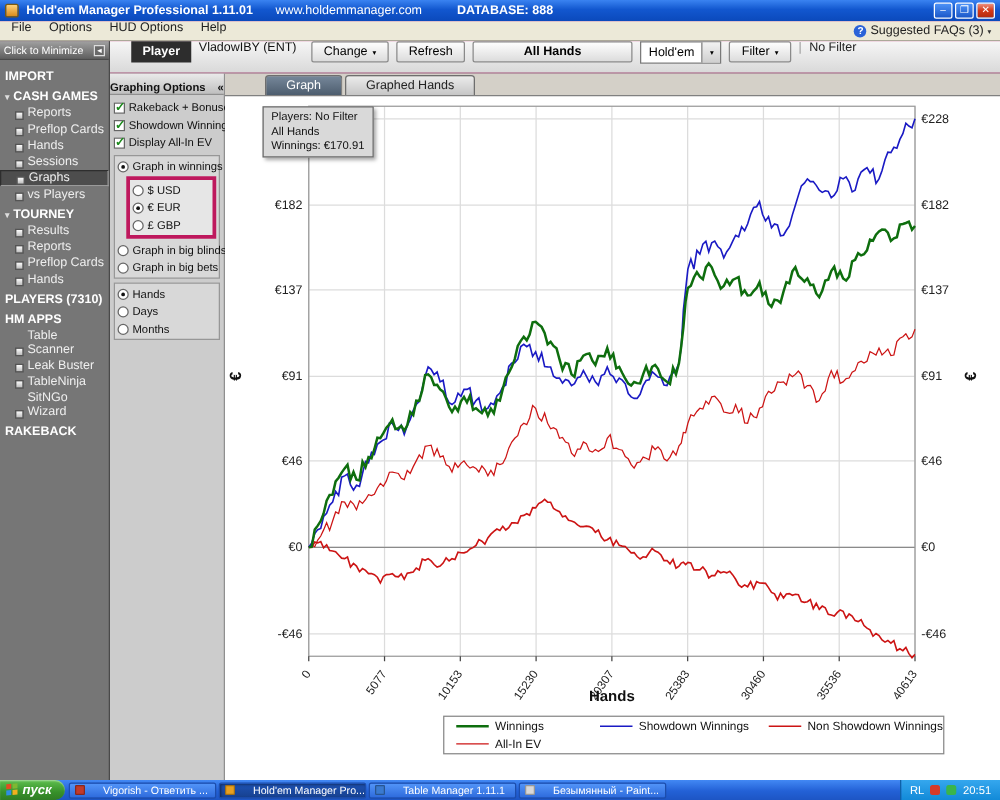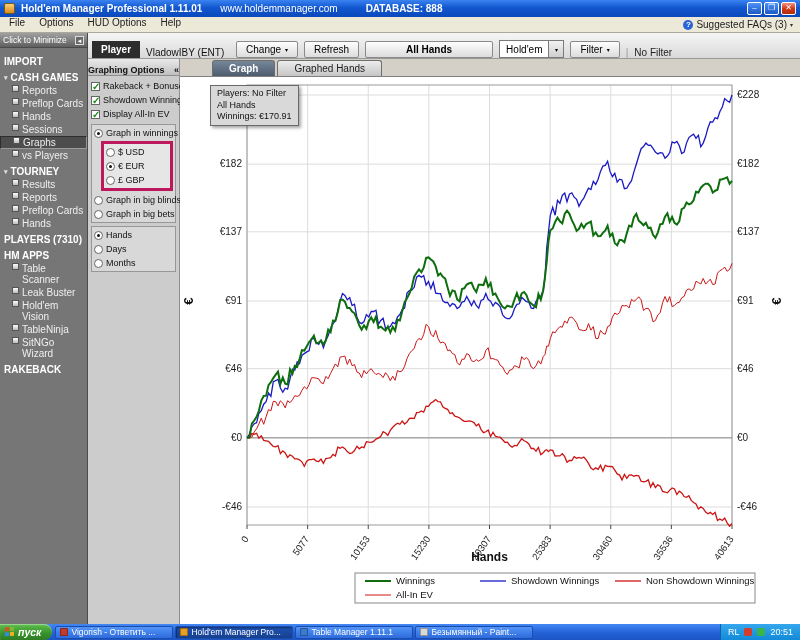--- a/index.html
+++ b/index.html
@@ -25,28 +25,28 @@
   .dd-arrow{font-size:6px;color:#333}
 
   
   .main{display:flex;height:591px}
   .sidebar{width:88px;background:#767676;color:#fff;border-right:1px solid #4a4a4a;display:flex;flex-direction:column}
   .sb-min{height:15px;background:linear-gradient(#a0a0a0,#5f5f5f);border-bottom:1px solid #4a4a4a;display:flex;align-items:center;justify-content:space-between;padding:0 3px;font-size:8.5px}
   .sb-min-box{width:9px;height:9px;border:1px solid #ddd;font-size:6px;line-height:8px;text-align:center;background:#6a6a6a}
   .sb-nav{padding-top:4px}
   .sb-section{display:flex;align-items:center;gap:3px;padding:4px 3px 1px 4px;font-size:10px;font-weight:bold}
   .sb-chev{font-size:7px;color:#ddd}
-  .sb-item{display:flex;align-items:flex-start;gap:3px;padding:1px 2px 1px 12px;font-size:10px;color:#efefef}
+  .sb-item{display:flex;align-items:flex-end;gap:3px;padding:1px 2px 1px 12px;font-size:10px;color:#efefef}
   .sb-ico{width:7px;height:7px;background:linear-gradient(#fdfdfd,#bcbcbc);border:1px solid #555;flex:0 0 auto}
   .sb-item.selected{background:#4d4d4d;border:1px solid;border-color:#2e2e2e #9a9a9a #9a9a9a #2e2e2e;padding-top:0;padding-bottom:0}
 
   .content{flex:1;display:flex;flex-direction:column;min-width:0}
 
   
-  .toolbar{height:26px;background:linear-gradient(#f6f6f6,#d9d9d9);border-bottom:1px solid #999;display:flex;align-items:flex-end;gap:6px;padding:0 4px;font-size:10px}
+  .toolbar{height:26px;background:linear-gradient(#f6f6f6,#d9d9d9);border-bottom:1px solid #999;display:flex;align-items:flex-start;gap:6px;padding:0 17px;font-size:10px}
   .player-label{background:#2d2d2d;color:#fff;font-weight:bold;padding:3px 9px;font-size:10px}
   .player-name{color:#111;min-width:84px}
   .tb-btn{border:1px solid #8a8a8a;background:linear-gradient(#fefefe,#dcdcdc);padding:2px 9px;border-radius:2px;display:flex;align-items:center;gap:4px;white-space:nowrap}
   .tb-btn .arrow{font-size:6px}
   .btn-allhands{min-width:128px;justify-content:center;font-weight:bold}
   .tb-select{display:flex;align-items:center;border:1px solid #7a7a7a;background:#fff;height:18px}
   .tb-select .val{padding:0 6px;min-width:46px}
   .tb-select .dd{width:15px;height:100%;border-left:1px solid #7a7a7a;background:linear-gradient(#f2f2f2,#cfcfcf);font-size:6px;display:flex;align-items:center;justify-content:center}
   .tb-sep{color:#999}
   .no-filter{color:#222}
@@ -61,35 +61,35 @@
   .cbx{width:9px;height:9px;background:#fff;border:1px solid #666;color:#1b8a1b;font-size:10px;line-height:7px;text-align:center;font-weight:bold;flex:0 0 auto}
   .rdo{width:9px;height:9px;border-radius:50%;background:#fff;border:1px solid #666;position:relative;flex:0 0 auto}
   .rdo.sel::after{content:"";position:absolute;left:2px;top:2px;width:3px;height:3px;border-radius:50%;background:#111}
   .opt-group{margin:3px 2px;border:1px solid #979797;background:#d8d8d8;padding:1px 0}
   .opt-subgroup{margin:1px 2px 2px 9px;border:3px solid #be185d;background:#e6e6e6;padding:1px 0}
 
   
   .chart-col{flex:1;display:flex;flex-direction:column;min-width:0}
   .tabs-row{height:17px;display:flex;align-items:flex-end;gap:2px;padding-left:32px;background:#d4d0c8}
   .tab{padding:2px 16px;font-size:10px;border:1px solid #6e6e6e;border-bottom:none;border-radius:3px 3px 0 0;background:linear-gradient(#ececec,#c6c6c6);color:#222}
-  .tab.active{background:linear-gradient(#76879a,#4d5d6e);color:#fff;font-weight:bold}
+  .tab.active{background:linear-gradient(#76879a,#4d5d6e);color:#fff;font-weight:normal}
   .chart-area{flex:1;background:#fff;border-top:1px solid #808080;position:relative}
   .chart-tooltip{position:absolute;left:30px;top:8px;background:#d9d9d9;border:1px solid #6a6a6a;box-shadow:2px 2px 3px rgba(0,0,0,.35);padding:2px 6px;font-size:9px;line-height:1.3;color:#111;z-index:3}
   svg{display:block}
   svg text{font-family:"Liberation Sans",sans-serif}
 
   
   .taskbar{height:16px;background:linear-gradient(#4288f4,#2361d6 55%,#1d55c4);display:flex;align-items:center;color:#fff}
   .start-btn{height:16px;display:flex;align-items:center;gap:3px;padding:0 11px 0 5px;background:linear-gradient(#5fc04f,#37912a 60%,#2f7d24);border-radius:0 8px 8px 0;font-weight:bold;font-style:italic;font-size:10.5px;box-shadow:inset 0 1px 1px rgba(255,255,255,.4)}
   .win-flag{width:10px;height:10px;display:grid;grid-template-columns:4px 4px;grid-template-rows:4px 4px;gap:1px;transform:skewY(-5deg)}
   .win-flag i{display:block}
   .win-flag i:nth-child(1){background:#e34c22}.win-flag i:nth-child(2){background:#7eb832}
   .win-flag i:nth-child(3){background:#2f8de4}.win-flag i:nth-child(4){background:#f0b01f}
   .taskbar-buttons{flex:1;display:flex;gap:2px;padding:0 3px;min-width:0}
-  .task-btn{flex:1;max-width:118px;height:13px;display:flex;align-items:center;gap:3px;padding:0 4px;background:linear-gradient(#5294f8,#2e6bdc);border:1px solid #1c4dac;border-radius:2px;font-size:8.5px;white-space:nowrap;overflow:hidden}
+  .task-btn{flex:1;max-width:118px;height:13px;display:flex;align-items:center;gap:14px;padding:0 4px;background:linear-gradient(#5294f8,#2e6bdc);border:1px solid #1c4dac;border-radius:2px;font-size:8.5px;white-space:nowrap;overflow:hidden}
   .task-btn.active{background:linear-gradient(#1e52b4,#17418f);box-shadow:inset 1px 1px 2px rgba(0,0,0,.4)}
   .task-ico{width:8px;height:8px;border-radius:1px;flex:0 0 auto;border:1px solid rgba(0,0,0,.3)}
   .tray{height:16px;display:flex;align-items:center;gap:5px;padding:0 7px;background:linear-gradient(#35a7ee,#128ad8);border-left:1px solid #0d62a8;font-size:9px}
   .tray-ico{width:8px;height:8px;border-radius:2px}
 </style>
 </head>
 <body>
 
 <div class="screen">
 
@@ -182,24 +182,20 @@
           <div class="sb-section">
             <span>HM APPS</span>
           </div>
           <div class="sb-item">
             <span class="sb-ico"></span>
             <span>Table Scanner</span>
           </div>
           <div class="sb-item">
             <span class="sb-ico"></span>
             <span>Leak Buster</span>
-          </div>
-          <div class="sb-item">
-            <span class="sb-ico"></span>
-            <span>Hold'em Vision</span>
           </div>
           <div class="sb-item">
             <span class="sb-ico"></span>
             <span>TableNinja</span>
           </div>
           <div class="sb-item">
             <span class="sb-ico"></span>
             <span>SitNGo Wizard</span>
           </div>
           <div class="sb-section">

